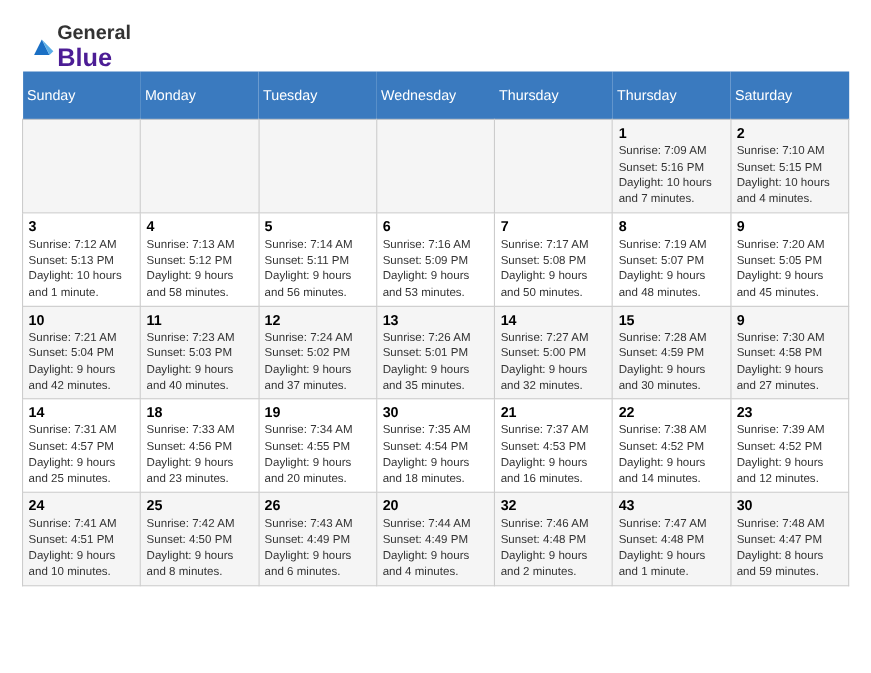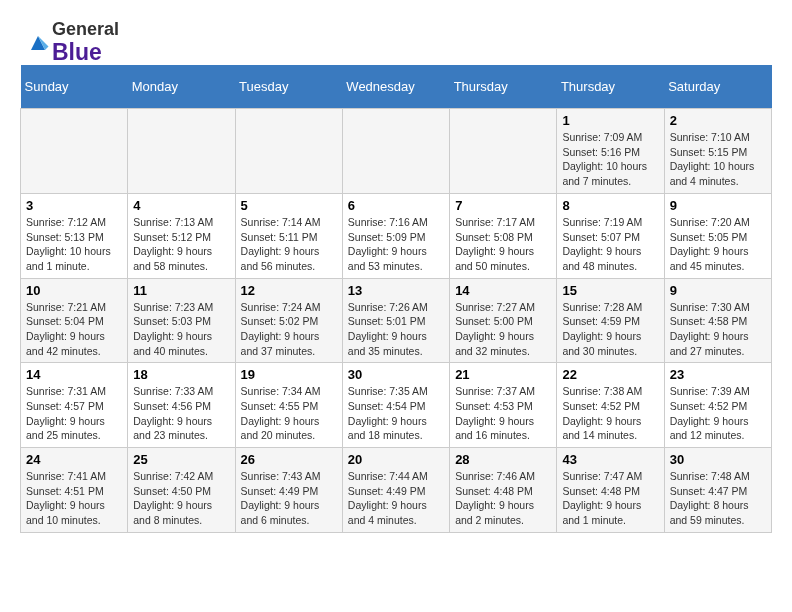--- a/index.html
+++ b/index.html
@@ -240,21 +240,21 @@
         </td>
         <td>
           <span class="day-num">26</span>
           <div class="day-info">Sunrise: 7:43 AM<br>Sunset: 4:49 PM<br>Daylight: 9 hours and 6 minutes.</div>
         </td>
         <td>
           <span class="day-num">20</span>
           <div class="day-info">Sunrise: 7:44 AM<br>Sunset: 4:49 PM<br>Daylight: 9 hours and 4 minutes.</div>
         </td>
         <td>
-          <span class="day-num">28</span>
+          <span class="day-num">32</span>
           <div class="day-info">Sunrise: 7:46 AM<br>Sunset: 4:48 PM<br>Daylight: 9 hours and 2 minutes.</div>
         </td>
         <td>
           <span class="day-num">43</span>
           <div class="day-info">Sunrise: 7:47 AM<br>Sunset: 4:48 PM<br>Daylight: 9 hours and 1 minute.</div>
         </td>
         <td>
           <span class="day-num">30</span>
           <div class="day-info">Sunrise: 7:48 AM<br>Sunset: 4:47 PM<br>Daylight: 8 hours and 59 minutes.</div>
         </td>

